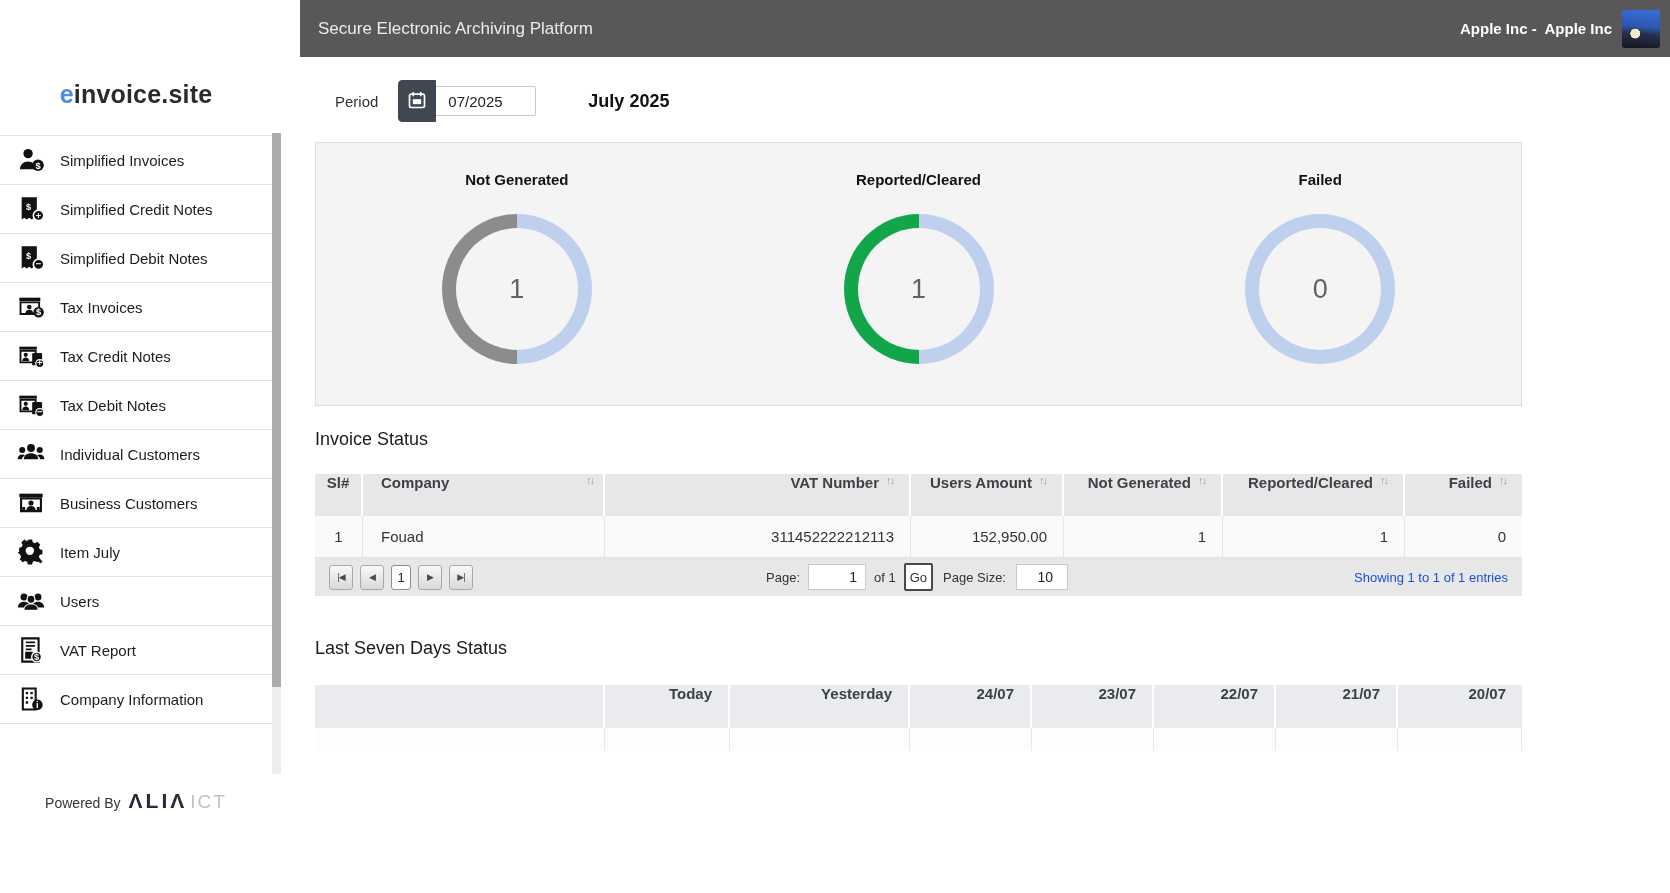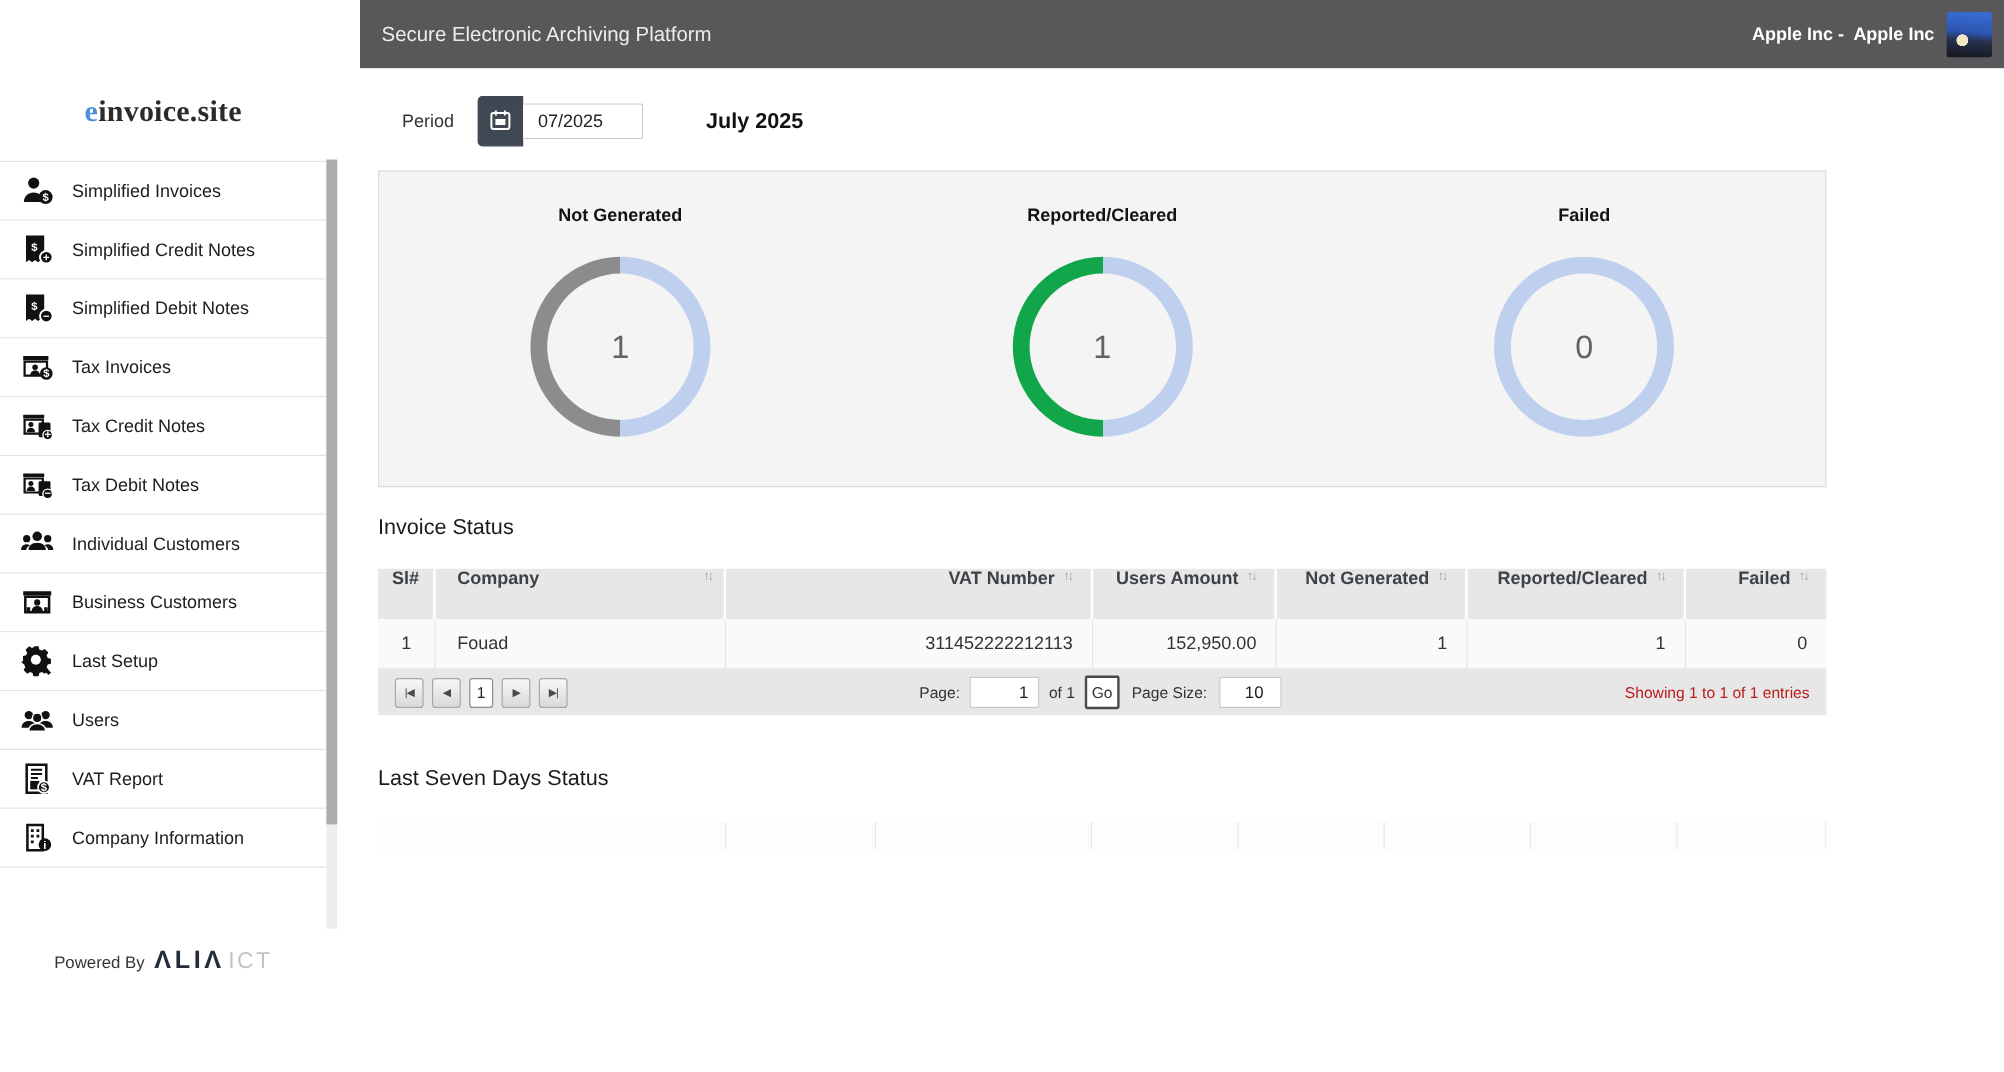--- a/index.html
+++ b/index.html
@@ -2,21 +2,21 @@
 <html><head>
 <meta charset="utf-8">
 <style>
   * { margin:0; padding:0; box-sizing:border-box; }
   html,body { width:1670px; height:893px; background:#fff; overflow:hidden;
     font-family:"Liberation Sans","DejaVu Sans",sans-serif; }
   .app { position:relative; width:1670px; height:893px; }
 
   
   .sidebar { position:absolute; left:0; top:0; width:272px; height:893px; background:#fff; z-index:2; }
-  .logo { text-align:center; padding-top:80px; font-size:25px; font-weight:bold; color:#2b2b2b; letter-spacing:.2px;font-family:Liberation Serif, serif; }
+  .logo { text-align:center; padding-top:80px; font-size:25px; font-weight:bold; color:#2b2b2b; letter-spacing:.2px; }
   .logo .logo-e { color:#4b8fdd; font-weight:bold; }
   .menu { margin-top:26px; border-top:1px solid #e2e2e2; }
   .menu-item { display:flex; align-items:center; height:49px; border-bottom:1px solid #e2e2e2; cursor:pointer; background:#fff; }
   .mi-icon { width:30px; height:30px; margin:0 14px 0 16px; flex:0 0 auto; display:flex; align-items:center; justify-content:center; }
   .mi-icon svg { width:28px; height:28px; fill:#111; }
   .mi-icon svg text.b { fill:#fff; font-weight:bold; font-size:8px; text-anchor:middle; font-family:"Liberation Sans",sans-serif; }
   .mi-label { font-size:15px; color:#1c1c1c; }
   .powered { position:absolute; left:0; bottom:80px; width:100%; text-align:center; font-size:14px; color:#333; }
   .powered .brand { font-size:21px; font-weight:bold; color:#232c38; letter-spacing:3px; margin-left:8px; }
   .powered .brand-suffix { font-size:19px; color:#c3c3c3; letter-spacing:2px; margin-left:3px; }
@@ -89,21 +89,21 @@
     font-size:13px; color:#222; display:flex; align-items:center; justify-content:center; cursor:default; }
   .pg-mid { display:flex; align-items:center; font-size:13px; color:#333; }
   .pg-mid .lbl { margin-right:8px; }
   .page-input { width:58px; height:26px; border:1px solid #c9c9c9; font-size:14px; color:#222;
     text-align:right; padding-right:8px; margin-right:8px; font-family:inherit; }
   .of-label { margin-right:8px; }
   .go-btn { min-width:28px; height:28px; background:#fff; border:2px solid #4a4a4a; border-radius:2px;
     font-size:13px; color:#333; cursor:pointer; margin-right:10px; font-family:Liberation Sans, sans-serif; padding:0 4px; }
   .size-input { width:52px; height:26px; border:1px solid #c9c9c9; font-size:14px; color:#222;
     text-align:right; padding-right:14px; margin-left:2px; font-family:inherit; }
-  .pg-showing { font-size:13px; color:#b91c1c; }
+  .pg-showing { font-size:13px; color:#1d4ed8; }
 
   
   .days-table { margin-top:26px; }
   .days-table .t-head { height:43px; background:#e9ebee; }
   .days-body { height:23px; overflow:hidden; }
   .days-body .t-row { height:50px; background:#fdfdfd; border-bottom:none; }
   .days-body .td { border-right:1px solid #e8e8e8; }
   .d0{width:290px;} .d1{width:125px;} .d2{width:180px;}
   .d3,.d4,.d5,.d6{width:122px;} .d7{flex:1;}
 </style>
@@ -227,21 +227,21 @@
       </div>
 
       <div class="menu-item">
         <span class="mi-icon">
           <svg viewBox="0 0 24 24">
               <path d="M9 1.5h4l.6 2.5 2 .8 2.2-1.3 2.8 2.8-1.3 2.2.8 2 2.5.6v4l-2.5.6-.8 2 1.3 2.2-2.8 2.8-2.2-1.3-2 .8-.6 2.5H9l-.6-2.5-2-.8-2.2 1.3-2.8-2.8 1.3-2.2-.8-2L-.6 13.6.9 13v-4l2.5-.6.8-2-1.3-2.2L5.7 1.4l2.2 1.3 2-.8z" transform="translate(1 0) scale(.92)"></path>
               <circle cx="11" cy="11" r="3.6" fill="#fff"></circle>
               <path d="M15.5 15.5l5.5 5.5" stroke="#111" stroke-width="2.6"></path>
             </svg>
         </span>
-        <span class="mi-label">Last Setup</span>
+        <span class="mi-label">Item July</span>
       </div>
 
       <div class="menu-item">
         <span class="mi-icon">
           <svg viewBox="0 0 24 24">
               <circle cx="6" cy="8.5" r="3"></circle>
               <path d="M.8 17.5c0-3 2.3-4.8 5.2-4.8s5.2 1.8 5.2 4.8z"></path>
               <circle cx="18" cy="8.5" r="3"></circle>
               <path d="M12.8 17.5c0-3 2.3-4.8 5.2-4.8s5.2 1.8 5.2 4.8z"></path>
               <circle cx="12" cy="10.5" r="3.4" stroke="#fff" stroke-width="1"></circle>
@@ -398,20 +398,30 @@
             <span class="lbl">Page Size:</span>
             <input class="size-input" value="10" style="">
           </div>
           <div class="pg-showing">Showing 1 to 1 of 1 entries</div>
         </div>
       </div>
 
       <h2 class="section-heading h-days">Last Seven Days Status</h2>
 
       <div class="days-table">
+        <div class="t-head">
+          <div class="th d0 lft"></div>
+          <div class="th d1 num">Today</div>
+          <div class="th d2 num">Yesterday</div>
+          <div class="th d3 num">24/07</div>
+          <div class="th d4 num">23/07</div>
+          <div class="th d5 num">22/07</div>
+          <div class="th d6 num">21/07</div>
+          <div class="th d7 num">20/07</div>
+        </div>
         <div class="days-body">
           <div class="t-row">
             <div class="td d0"></div>
               <div class="td d1"></div>
               <div class="td d2"></div>
               <div class="td d3"></div>
             <div class="td d4"></div>
               <div class="td d5"></div>
               <div class="td d6"></div>
               <div class="td d7"></div>

